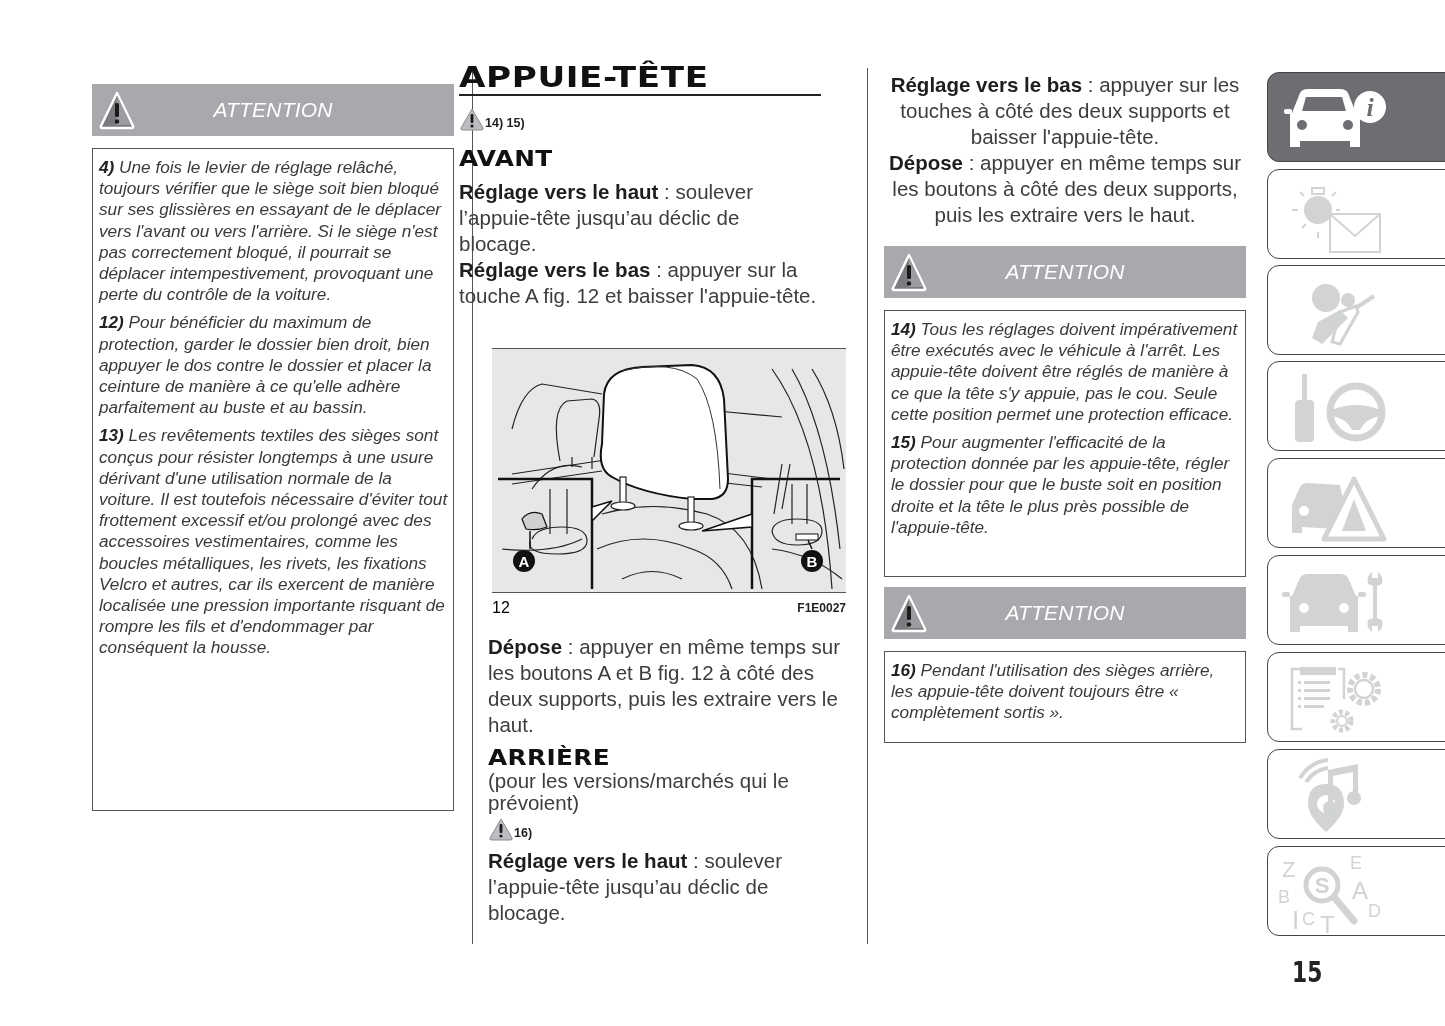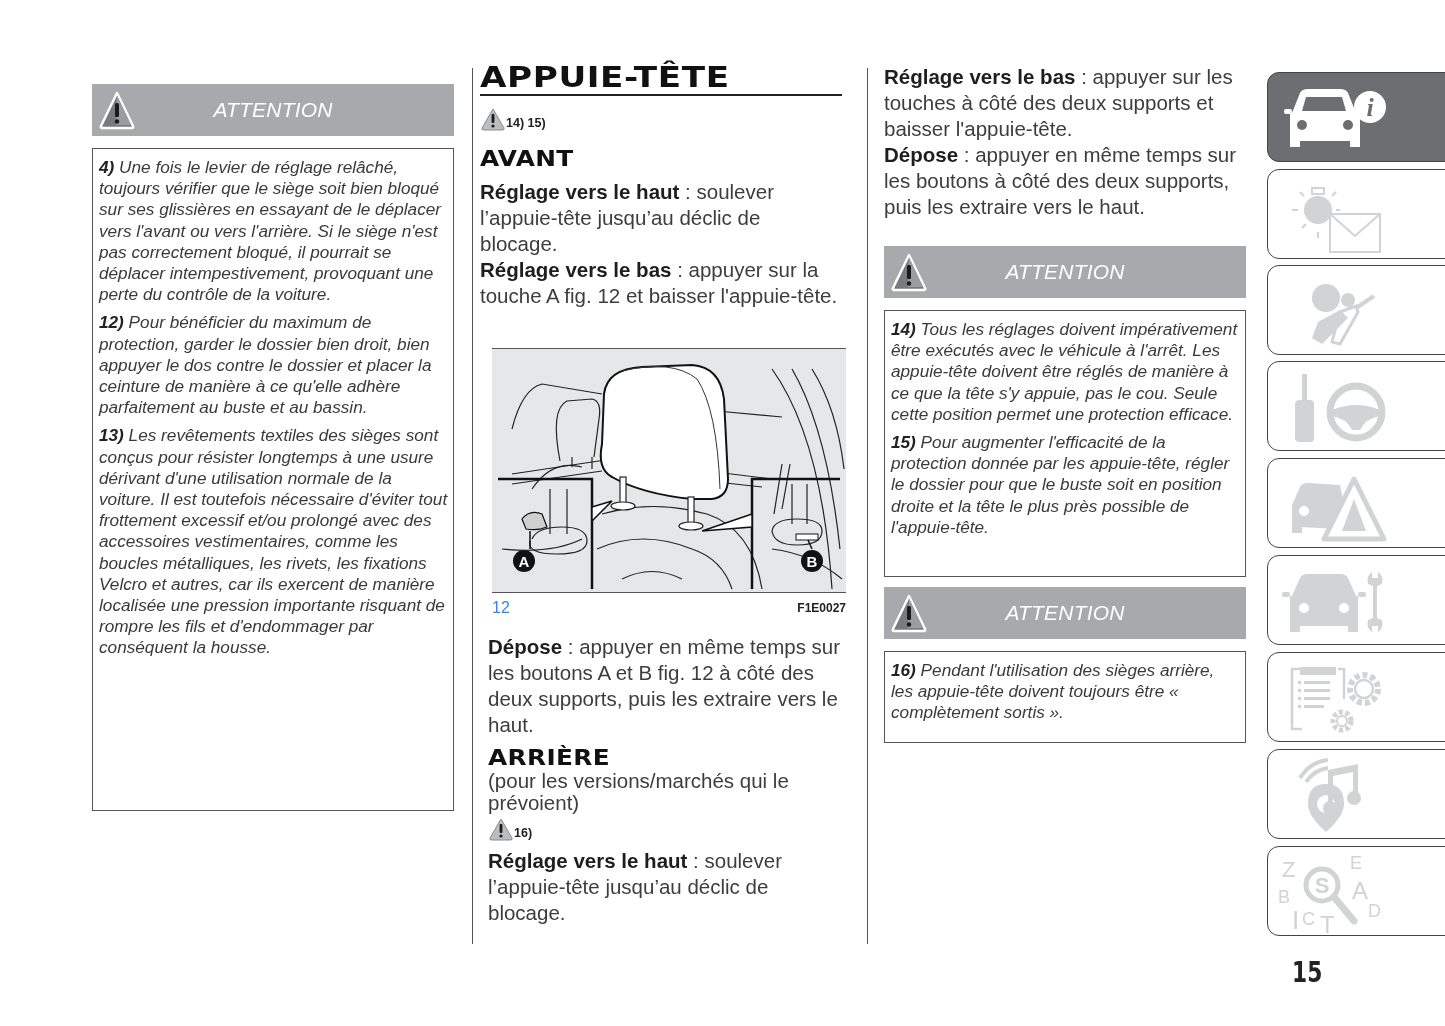--- a/index.html
+++ b/index.html
@@ -41,21 +41,21 @@
     transform: scaleX(1.18); transform-origin: left center; display: inline-block; letter-spacing: 0.3px;
   }
   .warn-ref { display: flex; align-items: center; gap: 0; height: 26px; }
   .warn-ref .mini { width: 26px; height: 24px; }
   .warn-ref span { font-size: 12.5px; font-weight: bold; color: #222; margin-top: 8px; }
 
   
   .figure { position: absolute; left: 492px; top: 348px; width: 354px; height: 245px; background: #e6e7e8;
     border-top: 1.5px solid #555; border-bottom: 1.5px solid #555; overflow: hidden; }
   .fig-caption { position: absolute; left: 492px; top: 599px; width: 354px; display: flex; justify-content: space-between; }
-  .fig-num { font-size: 16px; color: #3b82f6; }
+  .fig-num { font-size: 16px; color: #000000; }
   .fig-code { font-size: 12px; font-weight: bold; color: #222; margin-top: 2px; }
 
   
   .tab {
     position: absolute; left: 1267px; width: 190px; height: 90px; border: 1.5px solid #444; border-radius: 12px;
     background: #ffffff;
   }
   .tab.active { background: #6d6e71; border-color: #444; }
   .tab svg { position: absolute; left: 10px; top: 6px; }
   .page-num {
@@ -77,21 +77,21 @@
     <circle cx="19" cy="31.5" r="2.2" fill="#1a1a1a"></circle>
   </svg>
   <div class="att-title">ATTENTION</div>
 </div>
 <div class="att-box" style="left:92px; top:148px; width:362px; height:663px;">
   <p><b>4)</b><span> Une fois le levier de réglage relâché, toujours vérifier que le siège soit bien bloqué sur ses glissières en essayant de le déplacer vers l'avant ou vers l'arrière. Si le siège n'est pas correctement bloqué, il pourrait se déplacer intempestivement, provoquant une perte du contrôle de la voiture.</span></p>
   <p><b>12)</b><span> Pour bénéficier du maximum de protection, garder le dossier bien droit, bien appuyer le dos contre le dossier et placer la ceinture de manière à ce qu'elle adhère parfaitement au buste et au bassin.</span></p>
   <p><b>13)</b><span> Les revêtements textiles des sièges sont conçus pour résister longtemps à une usure dérivant d'une utilisation normale de la voiture. Il est toutefois nécessaire d'éviter tout frottement excessif et/ou prolongé avec des accessoires vestimentaires, comme les boucles métalliques, les rivets, les fixations Velcro et autres, car ils exercent de manière localisée une pression importante risquant de rompre les fils et d'endommager par conséquent la housse.</span></p>
 </div>
 
-<div class="col" style="left:480px; top:60px; width:362px;">
+<div class="col" style="left:459px; top:60px; width:362px;">
   <div style="height:32px;"><span class="h-big">APPUIE-TÊTE</span></div>
   <div class="h-rule"></div>
   <div class="warn-ref" style="margin-top:10px;">
     <svg class="mini" viewBox="0 0 26 24">
       <path d="M13 2 L24 21 Q25 23 22 23 L4 23 Q1 23 2 21 Z" fill="#bcbdc0" stroke="#8a8b8e" stroke-width="1"></path>
       <rect x="11.6" y="7" width="2.8" height="9" rx="1" fill="#1a1a1a"></rect>
       <circle cx="13" cy="19" r="1.6" fill="#1a1a1a"></circle>
     </svg>
     <span>14) 15)</span>
   </div>
@@ -184,21 +184,21 @@
       <rect x="11.6" y="7" width="2.8" height="9" rx="1" fill="#1a1a1a"></rect>
       <circle cx="13" cy="19" r="1.6" fill="#1a1a1a"></circle>
     </svg>
     <span>16)</span>
   </div>
   <div class="body-text" style="margin-top:6px;">
     <b>Réglage vers le haut</b><span> : soulever l’appuie-tête jusqu’au déclic de blocage.</span>
   </div>
 </div>
 
-<div class="col" style="left:884px; top:64px; width:362px;">
+<div class="col" style="left:884px; top:72px; width:362px;text-align:center;">
   <div class="body-text">
     <b>Réglage vers le bas</b><span> : appuyer sur les touches à côté des deux supports et baisser l'appuie-tête.</span>
   </div>
   <div class="body-text">
     <b>Dépose</b><span> : appuyer en même temps sur les boutons à côté des deux supports, puis les extraire vers le haut.</span>
   </div>
 </div>
 
 <div class="att-head" style="left:884px; top:246px; width:362px;">
   <svg class="warn" viewBox="0 0 38 40">

